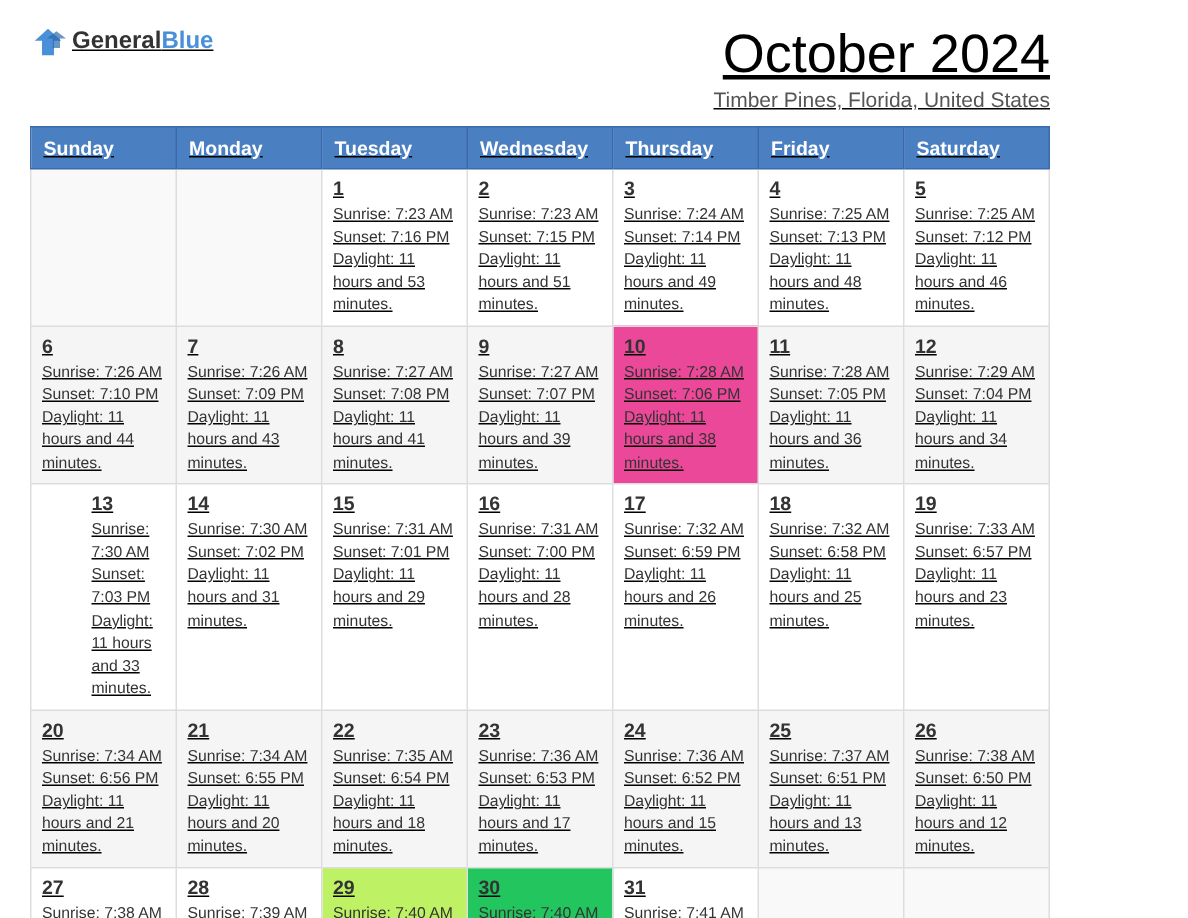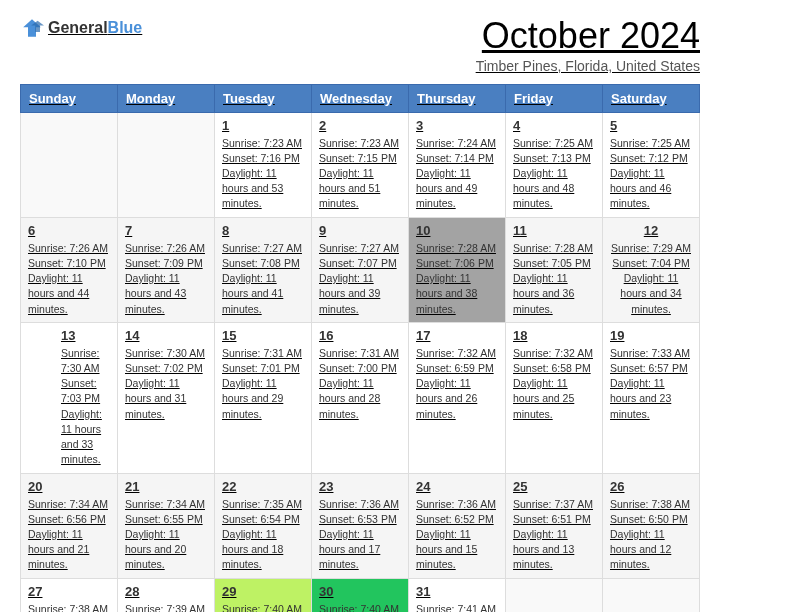--- a/index.html
+++ b/index.html
@@ -144,23 +144,23 @@
           <td style="background: rgb(255, 255, 255);"><span class="day-num">2</span><span class="day-detail">Sunrise: 7:23 AM<br>Sunset: 7:15 PM<br>Daylight: 11 hours and 51 minutes.</span></td>
           <td style="background: rgb(255, 255, 255);"><span class="day-num">3</span><span class="day-detail">Sunrise: 7:24 AM<br>Sunset: 7:14 PM<br>Daylight: 11 hours and 49 minutes.</span></td>
           <td style="background: rgb(255, 255, 255);"><span class="day-num">4</span><span class="day-detail">Sunrise: 7:25 AM<br>Sunset: 7:13 PM<br>Daylight: 11 hours and 48 minutes.</span></td>
           <td style="background: rgb(255, 255, 255);"><span class="day-num">5</span><span class="day-detail">Sunrise: 7:25 AM<br>Sunset: 7:12 PM<br>Daylight: 11 hours and 46 minutes.</span></td>
         </tr>
         <tr>
           <td style="background: rgb(245, 245, 245);"><span class="day-num">6</span><span class="day-detail">Sunrise: 7:26 AM<br>Sunset: 7:10 PM<br>Daylight: 11 hours and 44 minutes.</span></td>
           <td style="background: rgb(245, 245, 245);"><span class="day-num">7</span><span class="day-detail">Sunrise: 7:26 AM<br>Sunset: 7:09 PM<br>Daylight: 11 hours and 43 minutes.</span></td>
           <td style="background: rgb(245, 245, 245);"><span class="day-num">8</span><span class="day-detail">Sunrise: 7:27 AM<br>Sunset: 7:08 PM<br>Daylight: 11 hours and 41 minutes.</span></td>
           <td style="background: rgb(245, 245, 245);"><span class="day-num">9</span><span class="day-detail">Sunrise: 7:27 AM<br>Sunset: 7:07 PM<br>Daylight: 11 hours and 39 minutes.</span></td>
-          <td style="background: #a3a3a3;"><span class="day-num">10</span><span class="day-detail">Sunrise: 7:28 AM<br>Sunset: 7:06 PM<br>Daylight: 11 hours and 38 minutes.</span></td>
+          <td style="background: #ec4899;"><span class="day-num">10</span><span class="day-detail">Sunrise: 7:28 AM<br>Sunset: 7:06 PM<br>Daylight: 11 hours and 38 minutes.</span></td>
           <td style="background: rgb(245, 245, 245);"><span class="day-num">11</span><span class="day-detail">Sunrise: 7:28 AM<br>Sunset: 7:05 PM<br>Daylight: 11 hours and 36 minutes.</span></td>
-          <td style="background: rgb(245, 245, 245); text-align: center;"><span class="day-num">12</span><span class="day-detail">Sunrise: 7:29 AM<br>Sunset: 7:04 PM<br>Daylight: 11 hours and 34 minutes.</span></td>
+          <td style="background: rgb(245, 245, 245);"><span class="day-num">12</span><span class="day-detail">Sunrise: 7:29 AM<br>Sunset: 7:04 PM<br>Daylight: 11 hours and 34 minutes.</span></td>
         </tr>
         <tr>
           <td style="background: rgb(255, 255, 255); padding-left: 40px;"><span class="day-num">13</span><span class="day-detail">Sunrise: 7:30 AM<br>Sunset: 7:03 PM<br>Daylight: 11 hours and 33 minutes.</span></td>
           <td style="background: rgb(255, 255, 255);"><span class="day-num">14</span><span class="day-detail">Sunrise: 7:30 AM<br>Sunset: 7:02 PM<br>Daylight: 11 hours and 31 minutes.</span></td>
           <td style="background: rgb(255, 255, 255);"><span class="day-num">15</span><span class="day-detail">Sunrise: 7:31 AM<br>Sunset: 7:01 PM<br>Daylight: 11 hours and 29 minutes.</span></td>
           <td style="background: rgb(255, 255, 255);"><span class="day-num">16</span><span class="day-detail">Sunrise: 7:31 AM<br>Sunset: 7:00 PM<br>Daylight: 11 hours and 28 minutes.</span></td>
           <td style="background: rgb(255, 255, 255);"><span class="day-num">17</span><span class="day-detail">Sunrise: 7:32 AM<br>Sunset: 6:59 PM<br>Daylight: 11 hours and 26 minutes.</span></td>
           <td style="background: rgb(255, 255, 255);"><span class="day-num">18</span><span class="day-detail">Sunrise: 7:32 AM<br>Sunset: 6:58 PM<br>Daylight: 11 hours and 25 minutes.</span></td>
           <td style="background: rgb(255, 255, 255);"><span class="day-num">19</span><span class="day-detail">Sunrise: 7:33 AM<br>Sunset: 6:57 PM<br>Daylight: 11 hours and 23 minutes.</span></td>
         </tr>

